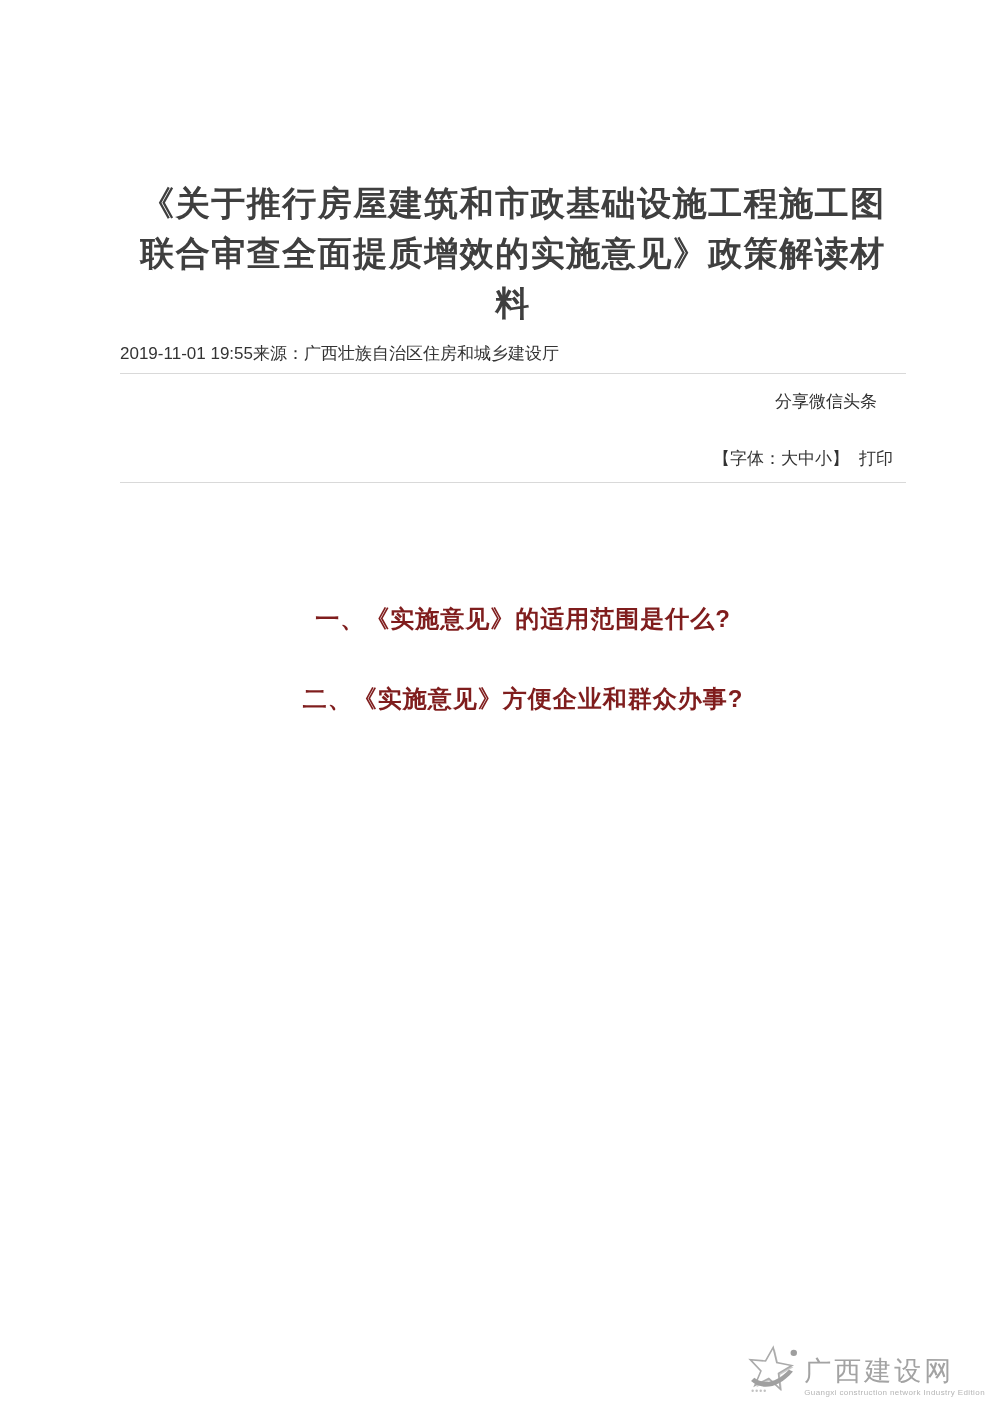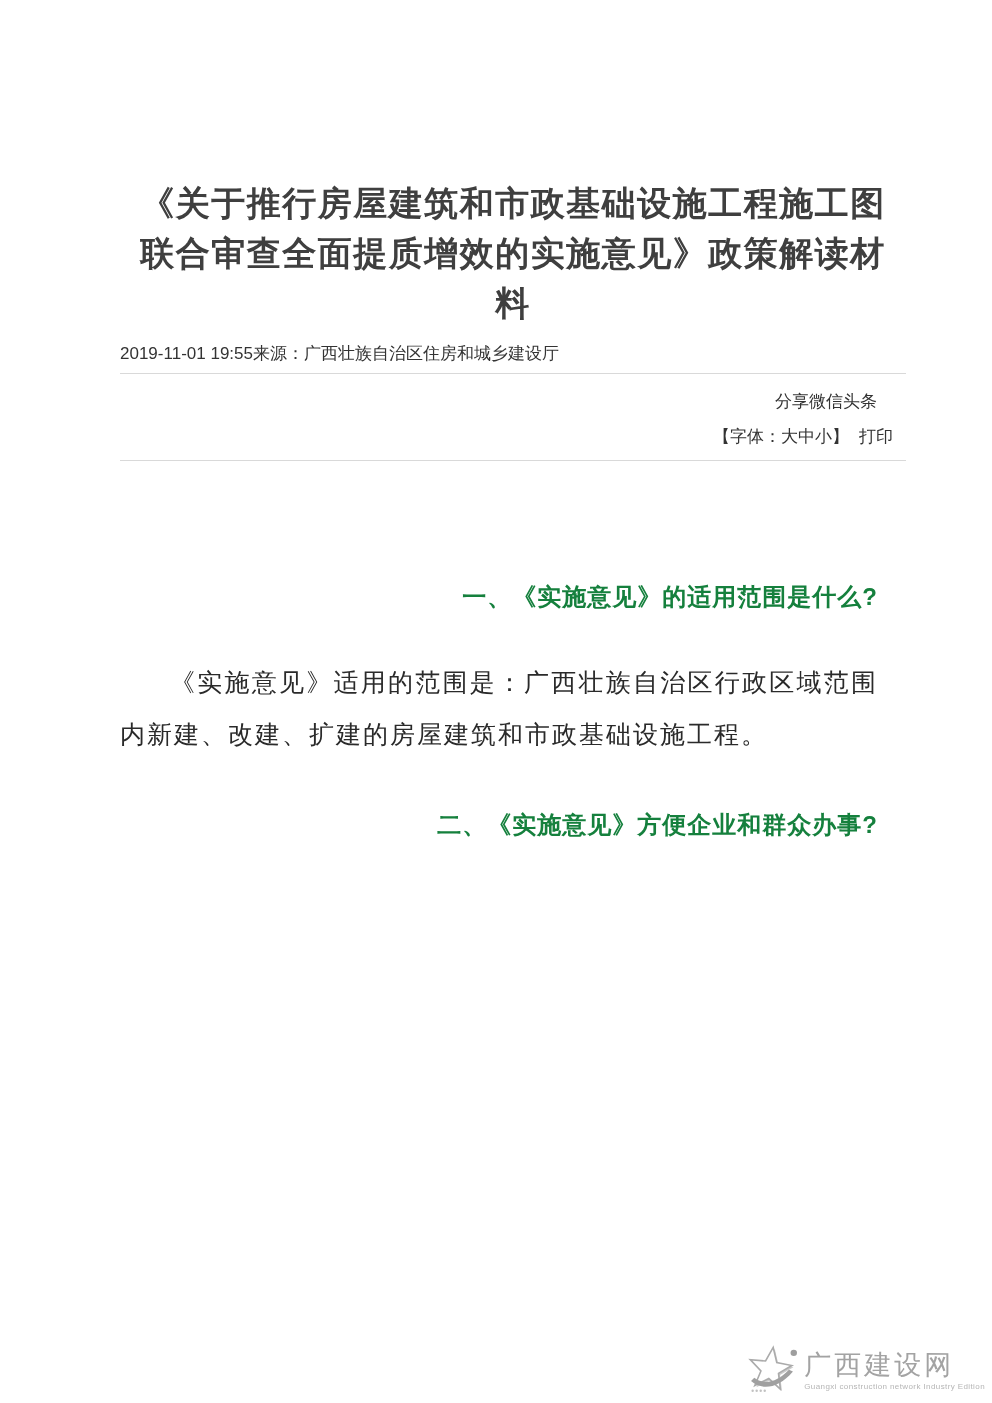--- a/index.html
+++ b/index.html
@@ -12,39 +12,39 @@
     margin:15px;font-size:34px;line-height:50px;font-weight:700;
     text-align:center;color:#3f3f3f;letter-spacing:1.5px;
     font-family:"Liberation Sans",sans-serif;
   }
   .meta-row{margin-top:8px;font-size:17px;line-height:22px;color:#333333;}
   .meta-row .src-label{}
   .divider{border:none;border-top:1px solid #d9d9d9;height:0;margin:8px 0 0 0;}
   .divider2{border:none;border-top:1px solid #d9d9d9;height:0;margin:12px 0 0 0;}
   .share-row{margin-top:17px;text-align:right;padding-right:29px;font-size:17px;line-height:22px;color:#333333;}
   .share-row a{color:#333333;text-decoration:none;cursor:pointer;}
-  .font-row{margin-top:13px;text-align:right;padding-right:13px;font-size:17px;line-height:22px;color:#333333;}
+  .font-row{margin-top:35px;text-align:right;padding-right:13px;font-size:17px;line-height:22px;color:#333333;}
   .font-row a{color:#333333;text-decoration:none;cursor:pointer;}
   .font-row .print{margin-left:10px;}
   .article-body{
     margin-top:120px;padding-right:28px;
     font-family:"Liberation Serif","DejaVu Serif",serif;
     font-size:25px;line-height:52px;letter-spacing:2px;
     color:#2a2a2a;text-align:justify;
   }
   .article-body p{margin:0;text-indent:2em;}
   .section-heading{
     font-family:"Liberation Sans",sans-serif;
-    font-size:24px;line-height:32px;font-weight:700;color:#15803d;
-    letter-spacing:1px;margin:48px 0 0 0;text-indent:2em;text-align:right;
+    font-size:24px;line-height:32px;font-weight:700;color:#7f1d1d;
+    letter-spacing:1px;margin:48px 0 0 0;text-indent:2em;text-align:center;
   }
   .sec-paragraph{margin-top:44px !important;}
   .watermark{
     position:absolute;right:7px;bottom:5px;
-    display:flex;align-items:center;gap:6px;
+    display:flex;align-items:flex-end;gap:6px;
   }
   .wm-text{display:flex;flex-direction:column;align-items:flex-start;}
   .wm-cn{
     font-size:27px;line-height:30px;color:#a3a3a3;letter-spacing:3px;
     font-family:"Liberation Sans",sans-serif;
   }
   .wm-en{
     font-size:8px;line-height:10px;color:#b5b5b5;letter-spacing:0.4px;
     margin-top:2px;font-family:"Liberation Sans",sans-serif;white-space:nowrap;
   }
@@ -69,21 +69,20 @@
   <div class="font-row">
     <span>【字体：</span><a>大</a><a>中</a><a>小</a><span>】</span><a class="print">打印</a>
   </div>
 
   <hr class="divider2">
 
   <div class="article-body">
 
     <h2 class="section-heading">一、《实施意见》的适用范围是什么?</h2>
 
-    <p class="sec-paragraph">《实施意见》适用的范围是：广西壮族自治区行政区域范围内新建、改建、扩建的房屋建筑和市政基础设施工程。</p>
 
     <h2 class="section-heading">二、《实施意见》方便企业和群众办事?</h2>
   </div>
 
 </div>
 
 <div class="watermark">
   <span style="display:block;">
     <svg width="52" height="50" viewBox="0 0 64 62" xmlns="http://www.w3.org/2000/svg">
 

